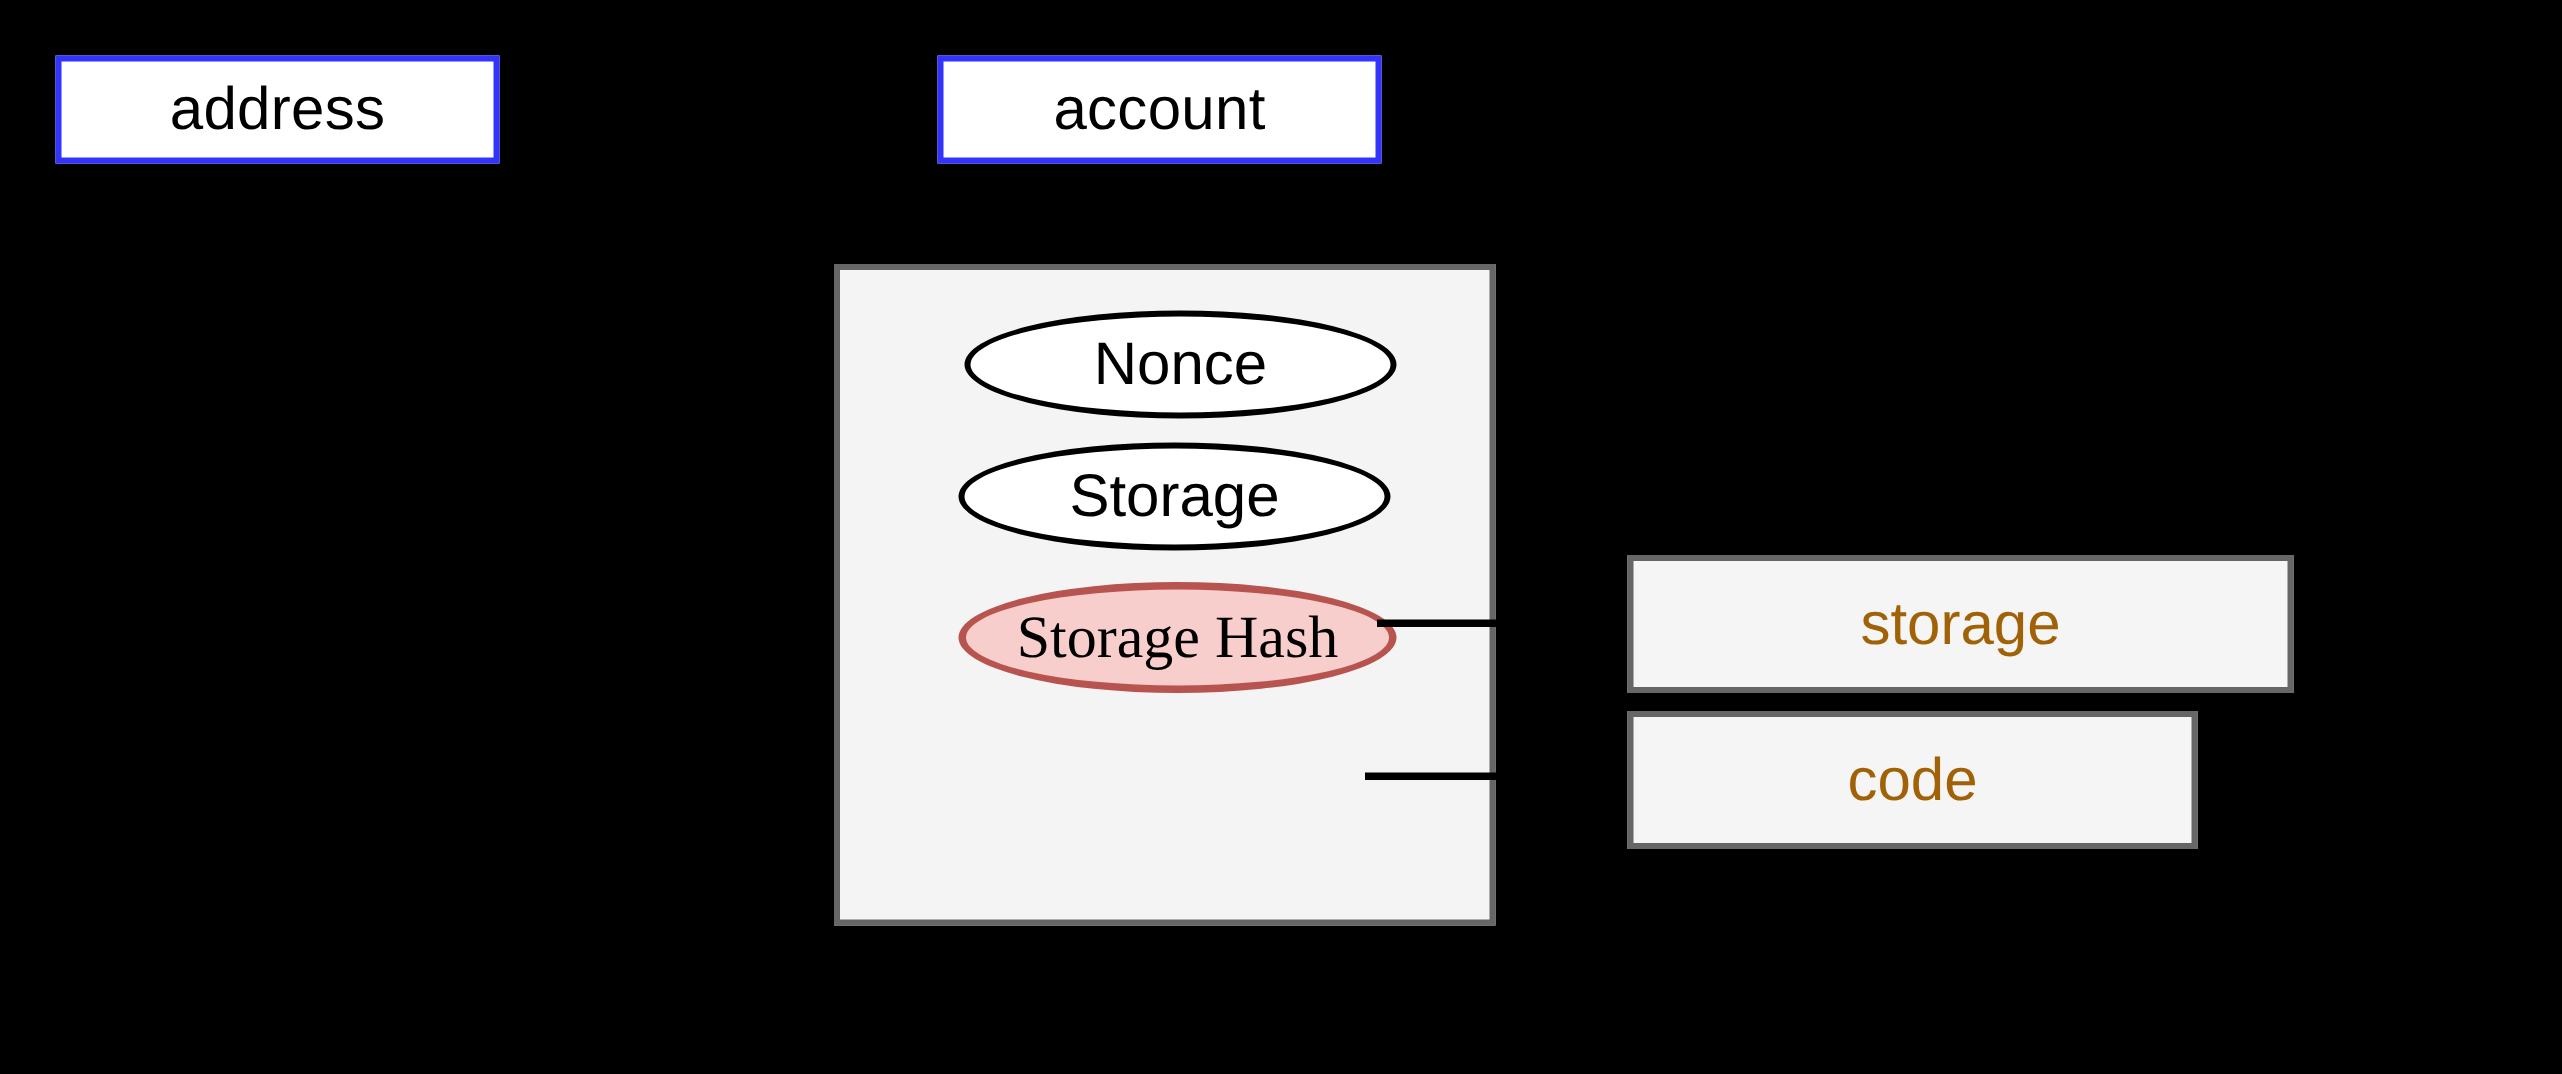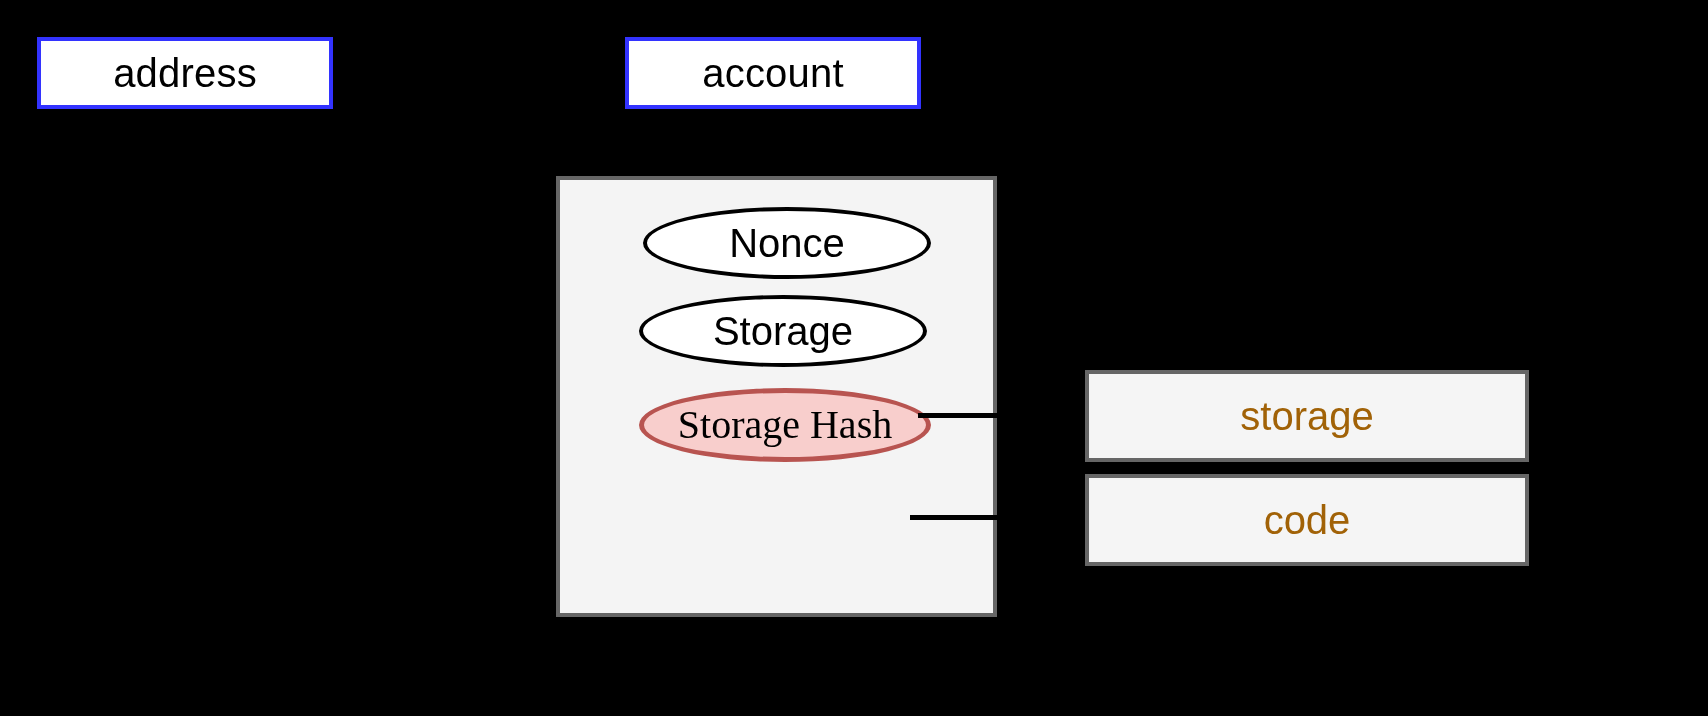--- a/index.html
+++ b/index.html
@@ -83,21 +83,21 @@
     background: #f5f5f5;
     border: 4px solid #666666;
     display: flex;
     align-items: center;
     justify-content: center;
     color: #a16207;
     font-size: 40px;
     line-height: 1;
   }
   #storage-box { left: 1085px; top: 370px; width: 444px; height: 92px; }
-  #code-box    { left: 1085px; top: 474px; width: 444px; height: 92px; }
+  #code-box    { left: 1085px; top: 474px; width: 380px; height: 92px; }
 
   
   .connector {
     position: absolute;
     background: #000000;
     height: 5px;
   }
   #connector-storage { left: 918px; top: 413px; width: 170px; }
   #connector-code    { left: 910px; top: 515px; width: 178px; }
 </style>

